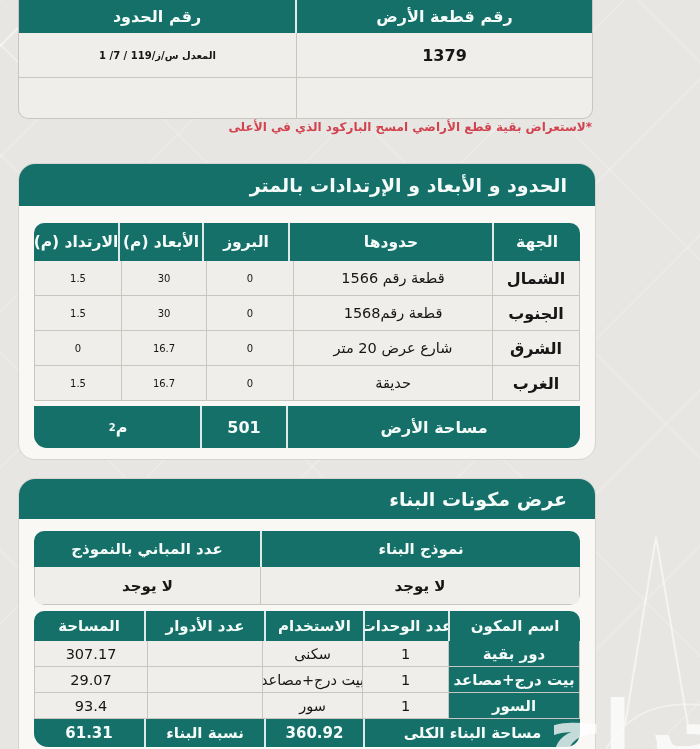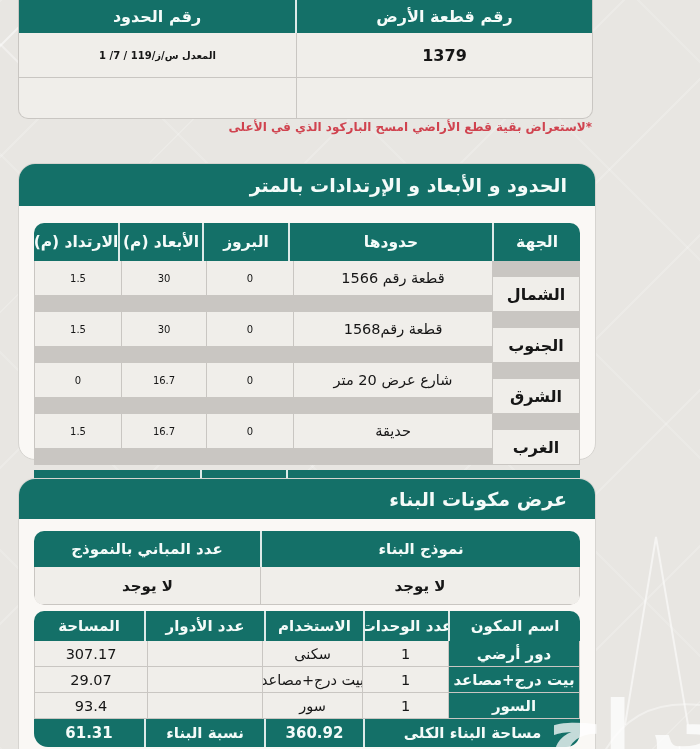--- a/index.html
+++ b/index.html
@@ -39,21 +39,21 @@
   .p1{top:163px;height:297px;border-radius:17px;}
   .p1 .panel-head{height:42px;border-radius:16px 16px 0 0;}
   .p2{top:478px;height:333px;border-radius:17px 17px 0 0;}
   .p2 .panel-head{height:40px;border-radius:16px 16px 0 0;}
   
   .t1{margin:17px 15px 0;}
   .t1-head{grid-template-columns:86px 1fr 86px 84px 86px;height:38px;
     font-size:15.5px;border-radius:10px 10px 0 0;}
   .t1-body{grid-template-columns:86px 1fr 86px 84px 86px;}
   .t1-body .c{height:34px;font-size:10px;}
-  .t1-body .c.lbl{font-weight:bold;font-size:16px;margin-top:16px;}
+  .t1-body .c.lbl{font-weight:bold;font-size:16px;}
   .t1-body .c.bnd{font-weight:normal;font-size:14.5px;}
   .t1-foot{grid-template-columns:292px 86px 1fr;height:42px;margin-top:5px;
     font-size:16px;border-radius:0 0 13px 13px;}
   .t1-foot sup{font-size:10px;margin-left:2px;}
   
   .t2a{margin:12px 15px 0;border-radius:10px;overflow:hidden;}
   .t2a-head{grid-template-columns:318px 1fr;height:36px;font-size:15px;}
   .t2a-body{grid-template-columns:318px 1fr;border-radius:0 0 10px 10px;}
   .t2a-body .c{height:37px;font-weight:bold;font-size:15px;}
   
@@ -158,21 +158,21 @@
 
     <div class="t2b">
       <div class="gh t2b-head">
         <div class="c">اسم المكون</div>
         <div class="c">عدد الوحدات</div>
         <div class="c">الاستخدام</div>
         <div class="c">عدد الأدوار</div>
         <div class="c">المساحة</div>
       </div>
       <div class="gb t2b-body">
-        <div class="c name">دور أرضي</div>
+        <div class="c name">دور بقية</div>
         <div class="c">1</div>
         <div class="c">سكنى</div>
         <div class="c"></div>
         <div class="c">307.17</div>
 
         <div class="c name">بيت درج+مصاعد</div>
         <div class="c">1</div>
         <div class="c">بيت درج+مصاعد</div>
         <div class="c"></div>
         <div class="c">29.07</div>

